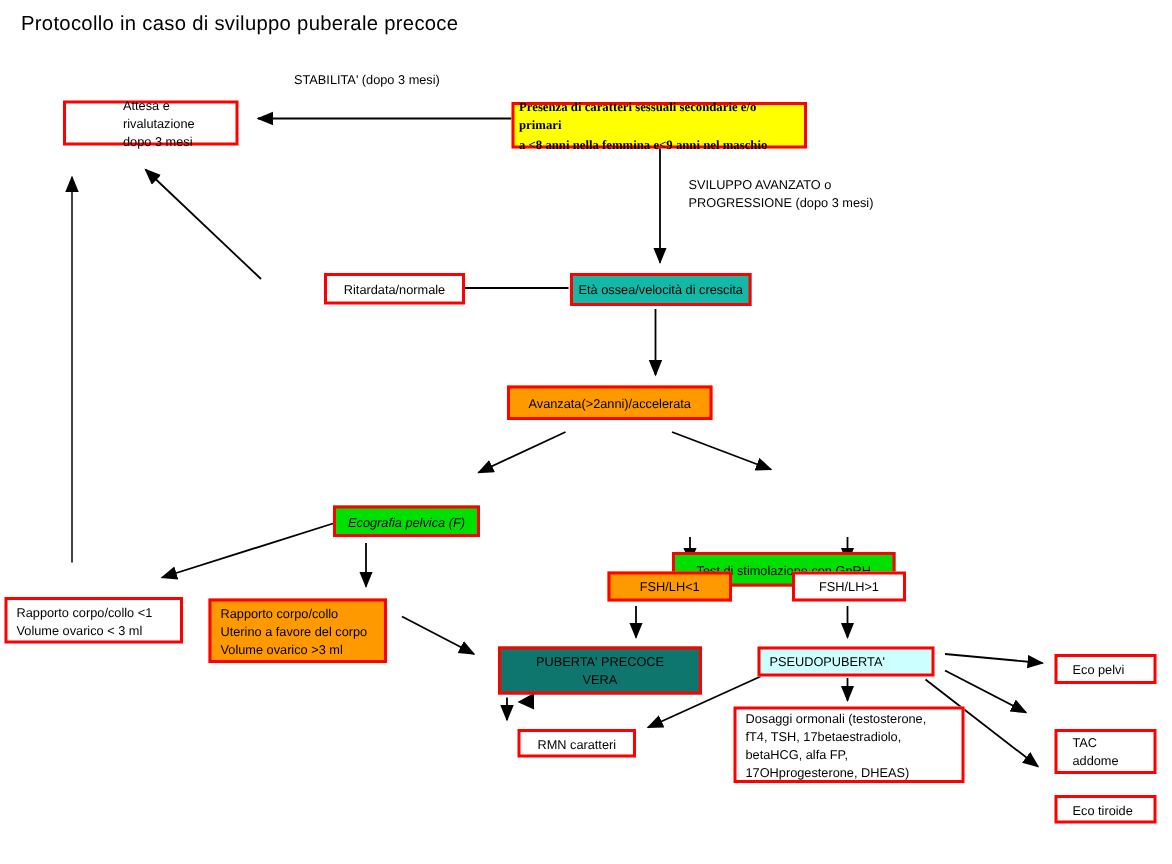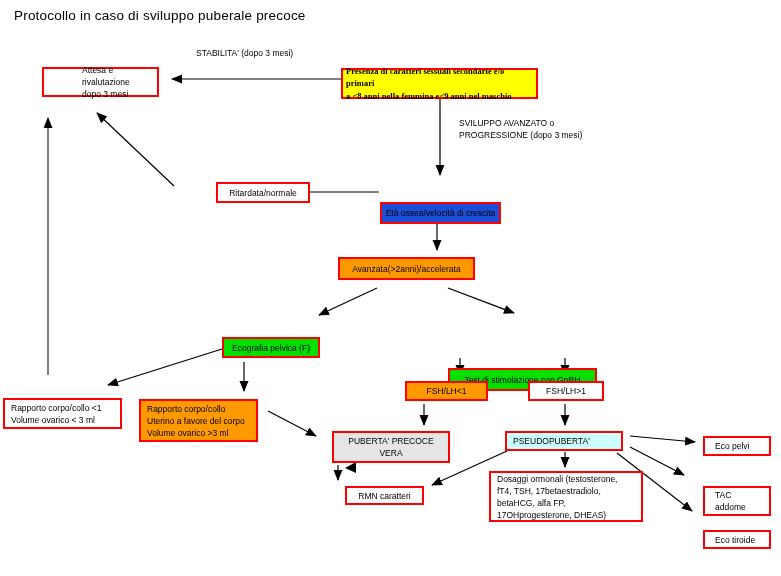--- a/index.html
+++ b/index.html
@@ -65,42 +65,42 @@
   <div class="flabel" style="left:196px;top:47px;">STABILITA' (dopo 3 mesi)</div>
   <div class="flabel" style="left:459px;top:117px;">SVILUPPO AVANZATO o
 PROGRESSIONE (dopo 3 mesi)</div>
 
   <div class="node left pad6" style="left: 42px; top: 67px; width: 117px; height: 30px; background: rgb(255, 255, 255); padding-left: 38px;">Attesa e rivalutazione
 dopo 3 mesi</div>
 
   <div class="node left serif" style="left: 341px; top: 68px; width: 197px; height: 31px; background: rgb(255, 255, 0);">Presenza di caratteri sessuali secondarie e/o primari
 a &lt;8 anni nella femmina e&lt;9 anni nel maschio</div>
 
-  <div class="node center" style="left: 380px; top: 182px; width: 121px; height: 22px; background: #1d4ed8; margin-top: 20px;">Età ossea/velocità di crescita</div>
+  <div class="node center" style="left: 380px; top: 182px; width: 121px; height: 22px; background: #14b8a6;">Età ossea/velocità di crescita</div>
 
   <div class="node center" style="left: 176px; top: 182px; width: 94px; height: 21px; background: rgb(255, 255, 255); margin-left: 40px;">Ritardata/normale</div>
 
   <div class="node center" style="left: 338px; top: 257px; width: 137px; height: 23px; background: rgb(255, 153, 0);">Avanzata(&gt;2anni)/accelerata</div>
 
-  <div class="node center" style="left: 222px; top: 337px; width: 98px; height: 21px; background: rgb(0, 224, 0);">Ecografia pelvica (F)</div>
+  <div class="node center" style="left: 222px; top: 337px; width: 98px; height: 21px; background: rgb(0, 224, 0); font-style: italic;">Ecografia pelvica (F)</div>
 
   <div class="node center" style="left: 448px; top: 332px; width: 149px; height: 23px; background: rgb(0, 224, 0); margin-top: 36px;">Test di stimolazione con GnRH</div>
 
   <div class="node center" style="left: 405px; top: 381px; width: 83px; height: 20px; background: rgb(255, 153, 0);">FSH/LH&lt;1</div>
 
   <div class="node center" style="left: 528px; top: 381px; width: 76px; height: 20px; background: rgb(255, 255, 255);">FSH/LH&gt;1</div>
 
   <div class="node left pad6" style="left: 3px; top: 398px; width: 119px; height: 31px; background: rgb(255, 255, 255);">Rapporto corpo/collo &lt;1
 Volume ovarico &lt; 3 ml</div>
 
   <div class="node left pad6" style="left: 139px; top: 399px; width: 119px; height: 43px; background: rgb(255, 153, 0);">Rapporto corpo/collo
 Uterino a favore del corpo
 Volume ovarico &gt;3 ml</div>
 
-  <div class="node center" style="left: 332px; top: 431px; width: 118px; height: 32px; background: #e5e5e5;">PUBERTA' PRECOCE
+  <div class="node center" style="left: 332px; top: 431px; width: 136px; height: 32px; background: #0f766e;">PUBERTA' PRECOCE
 VERA</div>
 
   <div class="node left pad6" style="left: 505px; top: 431px; width: 118px; height: 20px; background: rgb(204, 255, 255);">PSEUDOPUBERTA'</div>
 
   <div class="node center" style="left: 345px; top: 486px; width: 79px; height: 19px; background: rgb(255, 255, 255);">RMN caratteri</div>
 
   <div class="node left pad6" style="left: 489px; top: 471px; width: 154px; height: 51px; background: rgb(255, 255, 255);">Dosaggi ormonali (testosterone,
 fT4, TSH, 17betaestradiolo,
 betaHCG, alfa FP,
 17OHprogesterone, DHEAS)</div>

